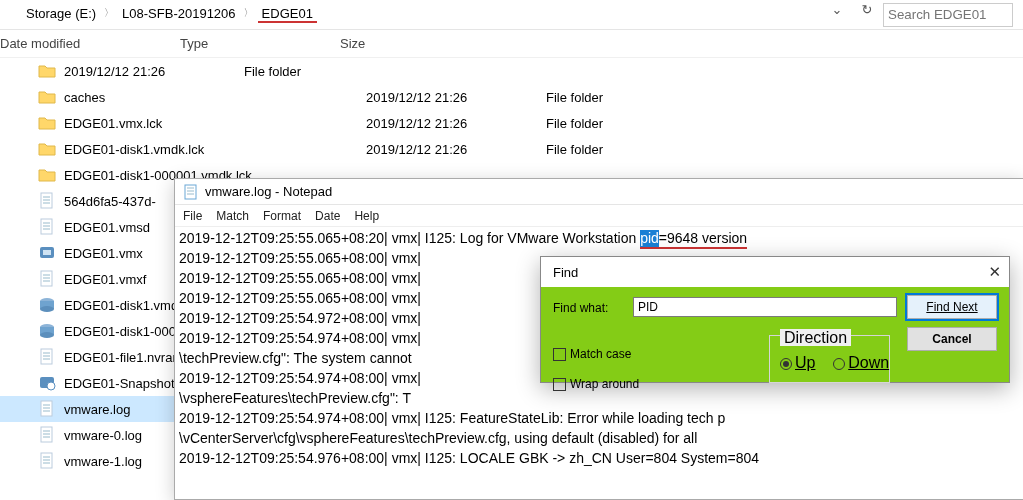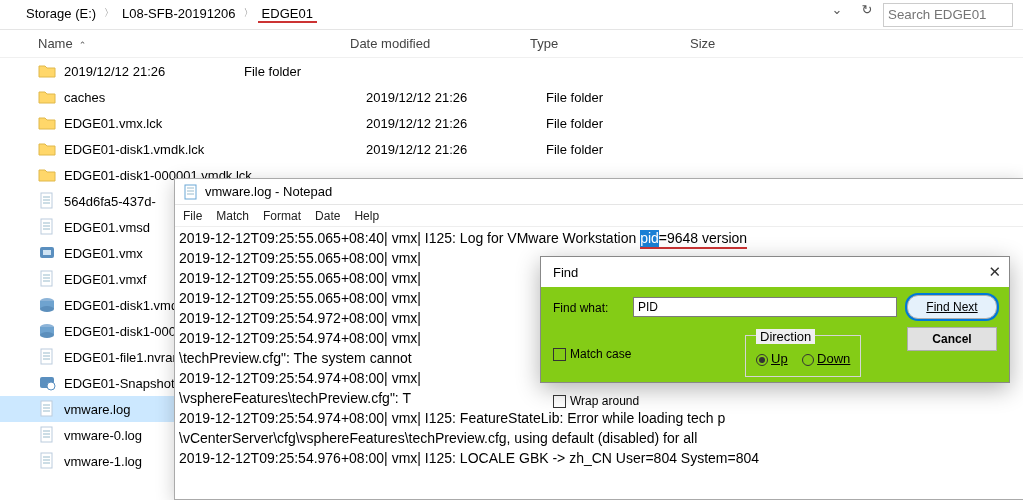--- a/index.html
+++ b/index.html
@@ -34,22 +34,22 @@
   .find { position:absolute; left:540px; top:256px; width:470px; height:127px; background:#84cc16; border:1px solid #888; box-shadow:0 6px 22px rgba(0,0,0,.3); }
   .find-title { height:30px; display:flex; align-items:center; justify-content:space-between; padding:0 8px 0 12px; background:#fff; }
   .close-x { font-size:15px; color:#333; cursor:default; }
   .find-body { padding:10px 12px; position:relative; height:130px; }
   .fw-label { position:absolute; left:12px; top:14px; font-size:12px; }
   .fw-input { position:absolute; left:92px; top:10px; width:264px; height:20px; border:1px solid #7a7a7a; padding:1px 4px; font-family:inherit; font-size:12px; }
   .btn { position:absolute; width:90px; height:24px; border:1px solid #adadad; background:#e1e1e1; font-size:12px; text-align:center; line-height:22px; cursor:default; }
   .btn.def { box-shadow:0 0 0 2px #0078d7; background:#e5f1fb; }
   .cb { width:13px; height:13px; border:1px solid #333; display:inline-block; vertical-align:middle; margin-right:4px; }
   .mc { position:absolute; left:12px; top:60px; font-size:12px; }
-  .wa { position:absolute; left:12px; top:90px; font-size:12px;margin-top:17px; }
-  .dir { position:absolute; left:204px; top:48px; border:1px solid #d5d5d5; padding:8px 10px 10px 10px; font-size:13px; }
+  .wa { position:absolute; left:12px; top:90px; font-size:12px; }
+  .dir { position:absolute; left:228px; top:48px; border:1px solid #d5d5d5; padding:8px 0 10px 10px; font-size:16px; }
   .dir .lg { position:relative; top:-15px; background:#f0f0f0; padding:0 4px; }
   .radio { display:inline-block; width:12px; height:12px; border:1px solid #333; border-radius:50%; vertical-align:middle; margin-right:3px; position:relative; }
   .radio.on::after { content:""; position:absolute; left:2px; top:2px; width:6px; height:6px; background:#333; border-radius:50%; }
   .ul { text-decoration:underline; }
 </style>
 </head>
 <body>
 
 <div class="addr">
   <div class="crumbs">
@@ -60,21 +60,20 @@
     <span class="seg under-red">EDGE01</span>
   </div>
   <div class="addr-controls">
     <span class="ab">⌄</span>
     <span class="ab">↻</span>
     <input class="search" placeholder="Search EDGE01" style="">
   </div>
 </div>
 
 <div class="headers">
-  <div class="hc-name"><span>Name</span><span class="sortup">⌃</span></div>
   <div class="hc-date">Date modified</div>
   <div class="hc-type">Type</div>
   <div class="hc-size">Size</div>
 </div>
 
 <div class="rows" id="rows">
     <div class="row">
       <span class="ic">
         <svg width="18" height="18">
           <path d="M1 4h6l2 2h8v9H1z" fill="#ffd76a" stroke="#e0b84a"></path>
@@ -274,21 +273,21 @@
     </span>
     <span>vmware.log - Notepad</span>
   </div>
   <div class="np-menu">
     <span>File</span>
     <span>Match</span>
     <span>Format</span>
     <span>Date</span>
     <span>Help</span>
   </div>
-  <div class="np-body"><span>2019-12-12T09:25:55.065+08:40| vmx| I125: Log for VMware Workstation </span><span class="hl-pid under-red">pid</span><span class="under-red">=9648 version</span>
+  <div class="np-body"><span>2019-12-12T09:25:55.065+08:20| vmx| I125: Log for VMware Workstation </span><span class="hl-pid under-red">pid</span><span class="under-red">=9648 version</span>
 <span>2019-12-12T09:25:55.065+08:00| vmx|</span>
 <span>2019-12-12T09:25:55.065+08:00| vmx|</span>
 <span>2019-12-12T09:25:55.065+08:00| vmx|</span>
 <span>2019-12-12T09:25:54.972+08:00| vmx|</span>
 <span>2019-12-12T09:25:54.974+08:00| vmx|</span>
 <span>\techPreview.cfg": The system cannot</span>
 <span>2019-12-12T09:25:54.974+08:00| vmx|</span>
 <span>\vsphereFeatures\techPreview.cfg": T</span>
 <span>2019-12-12T09:25:54.974+08:00| vmx| I125: FeatureStateLib: Error while loading tech p</span>
 <span>\vCenterServer\cfg\vsphereFeatures\techPreview.cfg, using default (disabled) for all</span>
@@ -296,21 +295,21 @@
 </div>
 
 <div class="find">
   <div class="find-title">
     <span>Find</span>
     <span class="close-x">✕</span>
   </div>
   <div class="find-body">
     <span class="fw-label"><span>Find what:</span></span>
     <input class="fw-input under-red" value="PID" style="">
-    <div class="btn def" style="left:366px;top:8px;border-radius:11px;"><span class="ul">Find Next</span></div>
+    <div class="btn def" style="left:366px;top:8px;"><span class="ul">Find Next</span></div>
     <div class="btn" style="left:366px;top:40px;font-weight:bold;">Cancel</div>
     <div class="mc"><span class="cb"></span><span>Match case</span></div>
     <div class="wa"><span class="cb"></span><span>Wrap around</span></div>
     <div class="dir">
       <span class="lg">Direction</span>
       <div style="margin-top:-8px;">
         <span><span class="radio on"></span><span class="ul">Up</span></span>
         &nbsp;&nbsp;
         <span><span class="radio"></span><span class="ul">Down</span></span>
       </div>

